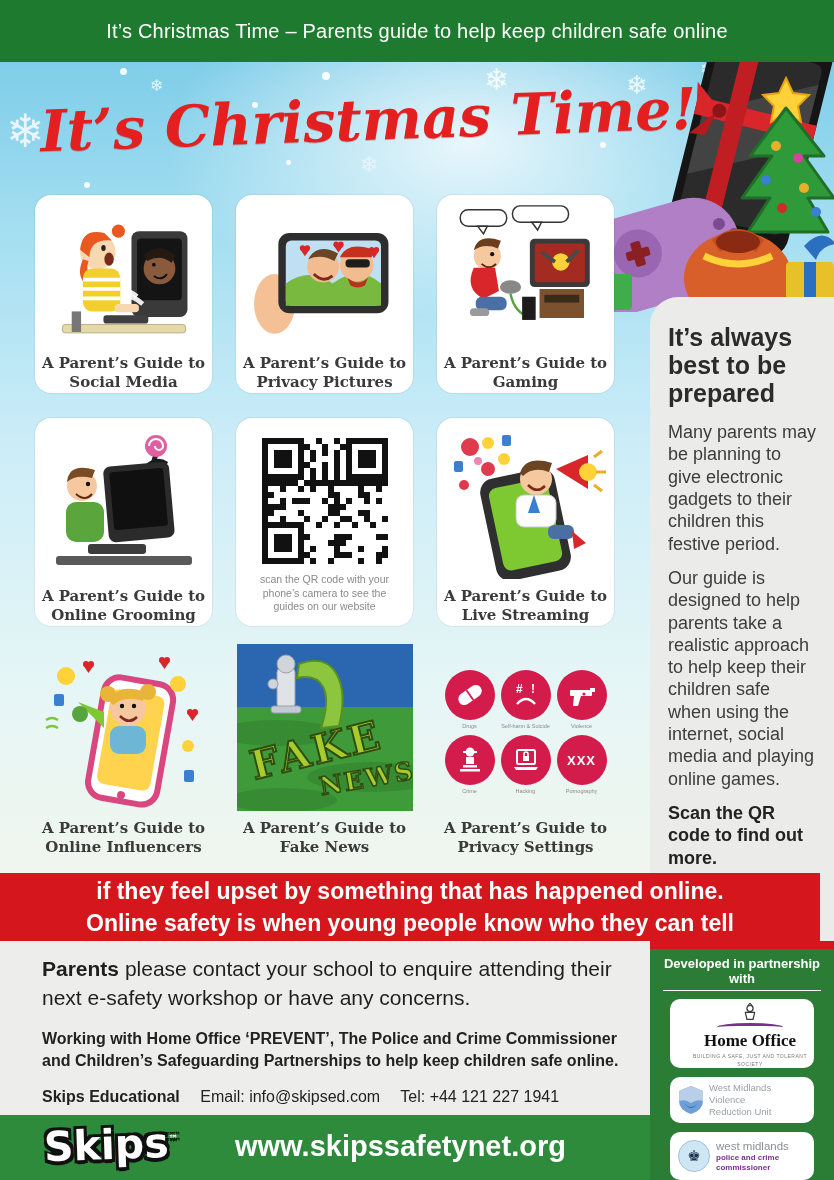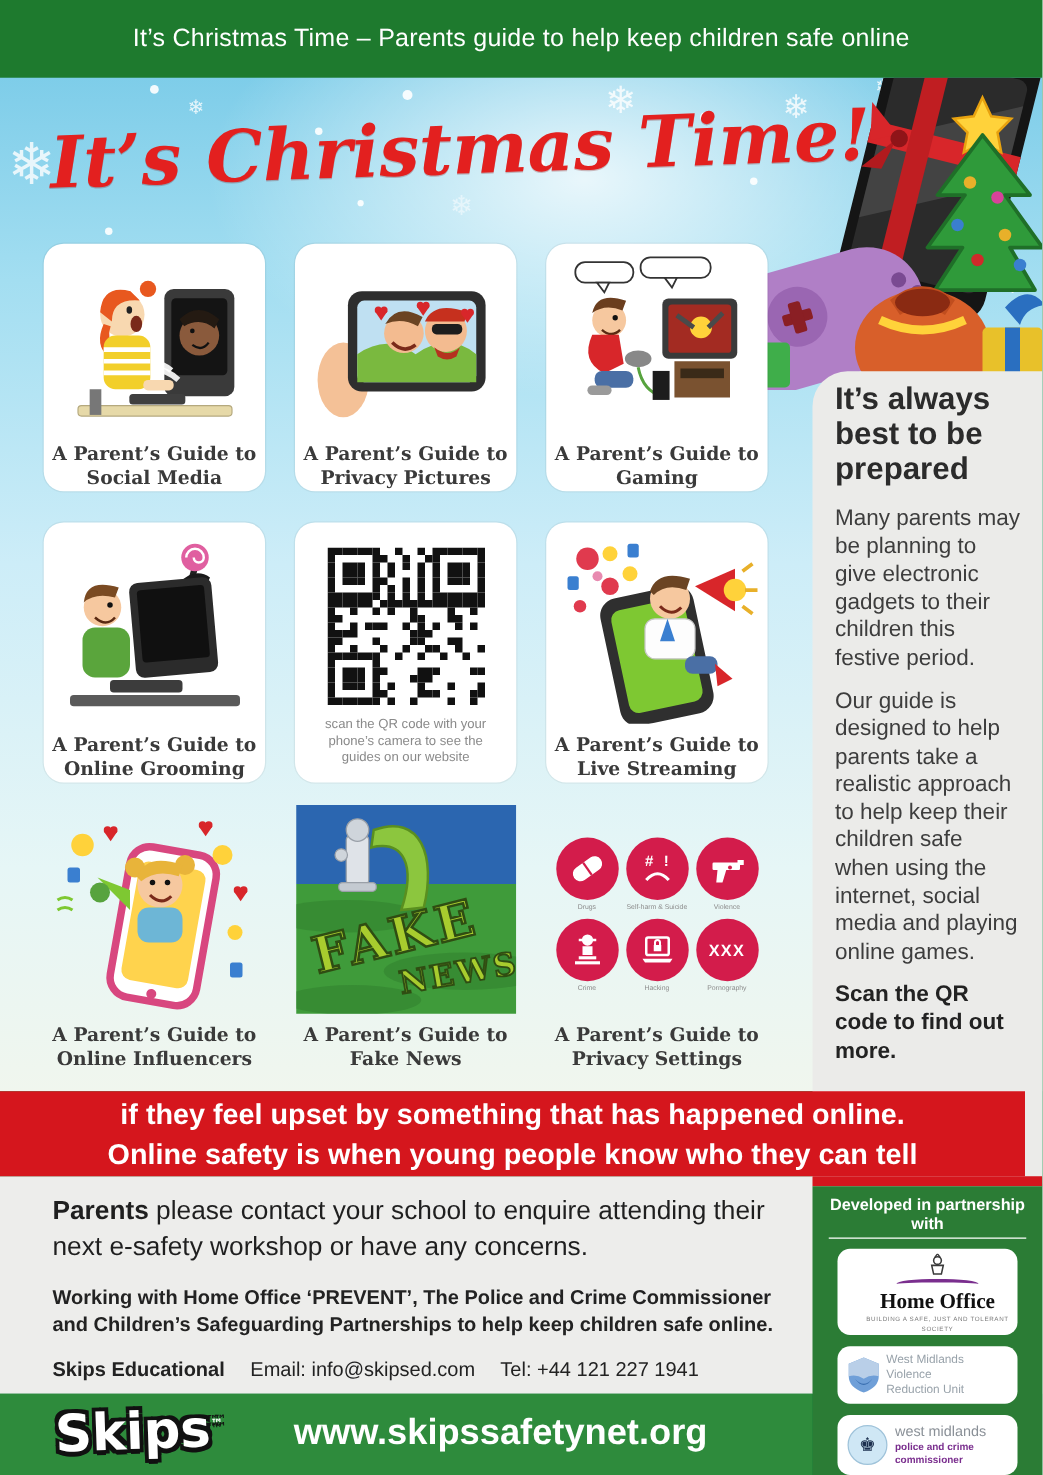--- a/index.html
+++ b/index.html
@@ -1,17 +1,17 @@
 <!DOCTYPE html>
 <html><head>
 <meta charset="utf-8">
 <style>
   html,body{margin:0;padding:0;background:#fff;}
   .poster{position:relative;width:834px;height:1180px;overflow:hidden;
-    font-family:"Liberation Sans",sans-serif;background:#15803d;}
+    font-family:"Liberation Sans",sans-serif;background:#22c55e;}
 
   
   .topbar{position:absolute;left:0;top:0;width:834px;height:62px;background:#1e7a2e;
     display:flex;align-items:center;justify-content:center;z-index:6;}
   .topbar span{color:#fff;font-size:20px;letter-spacing:.2px;}
 
   
   .sky{position:absolute;left:0;top:62px;width:834px;height:811px;overflow:hidden;
     background:
       radial-gradient(ellipse 430px 250px at 56% 10%, rgba(255,255,255,.8), rgba(255,255,255,0) 70%),
@@ -45,21 +45,21 @@
     background:linear-gradient(180deg,#2b66b0 0 38%,#3f9b3a 38% 100%);}
   .fake .swirl{position:absolute;border-radius:50%;background:#2f7a2c;opacity:.45;}
   .fake .t1{position:absolute;left:12px;top:84px;font-family:"DejaVu Serif",serif;font-weight:bold;
     font-size:40px;color:#a8cc2e;-webkit-text-stroke:2px #2f4d12;transform:rotate(-14deg);letter-spacing:3px;}
   .fake .t2{position:absolute;left:82px;top:122px;font-family:"DejaVu Serif",serif;font-weight:bold;
     font-size:25px;color:#a8cc2e;-webkit-text-stroke:1.5px #2f4d12;transform:rotate(-10deg);letter-spacing:2px;}
 
   
   .sidebar{position:absolute;left:650px;top:297px;width:184px;height:650px;background:#ebebe9;
     border-top-left-radius:28px;z-index:3;padding:0;box-sizing:border-box;}
-  .sidebar-inner{padding:8px 16px 0 18px;}
+  .sidebar-inner{padding:26px 16px 0 18px;}
   .sb-h{font-size:25px;font-weight:bold;color:#2b2b2b;line-height:1.12;margin-bottom:14px;}
   .sb-p{font-size:18px;color:#3d3d3d;line-height:1.24;margin-bottom:12px;}
   .sb-cta{font-size:18px;font-weight:bold;color:#222;line-height:1.24;}
 
   
   .red-banner{position:absolute;left:0;top:873px;width:820px;height:68px;background:#d5161d;z-index:5;
     display:flex;flex-direction:column;align-items:center;justify-content:center;}
   .red-banner div{color:#fff;font-weight:bold;font-size:23px;line-height:1.4;text-align:center;}
   .red-sliver{position:absolute;left:650px;top:941px;width:184px;height:8px;background:#d5161d;z-index:4;}
 

